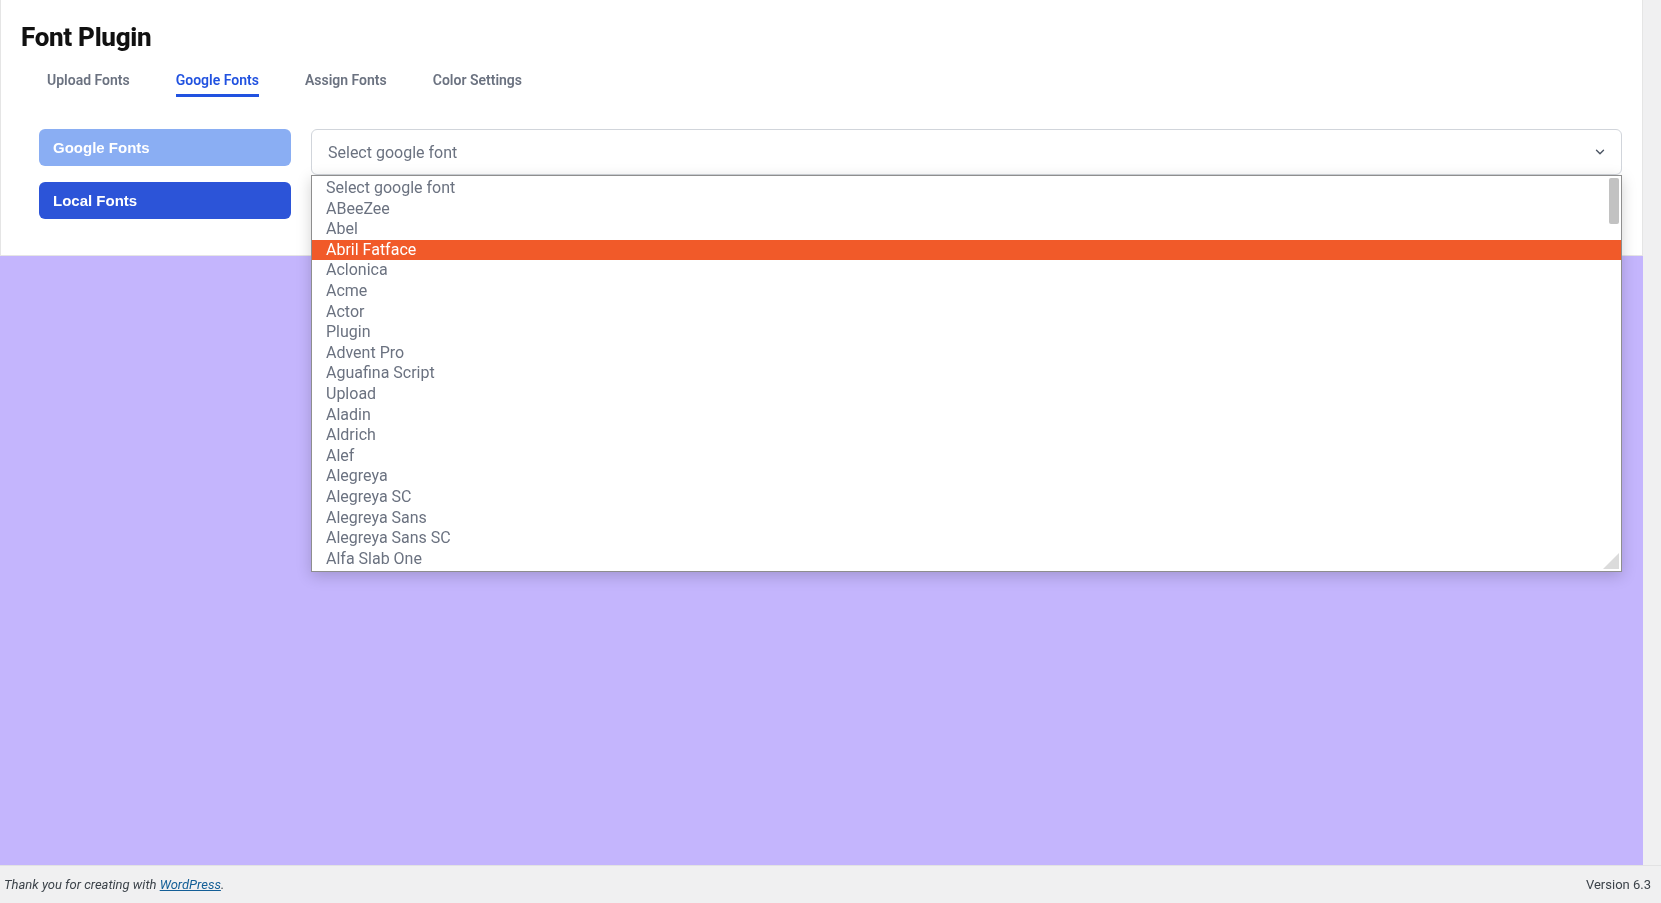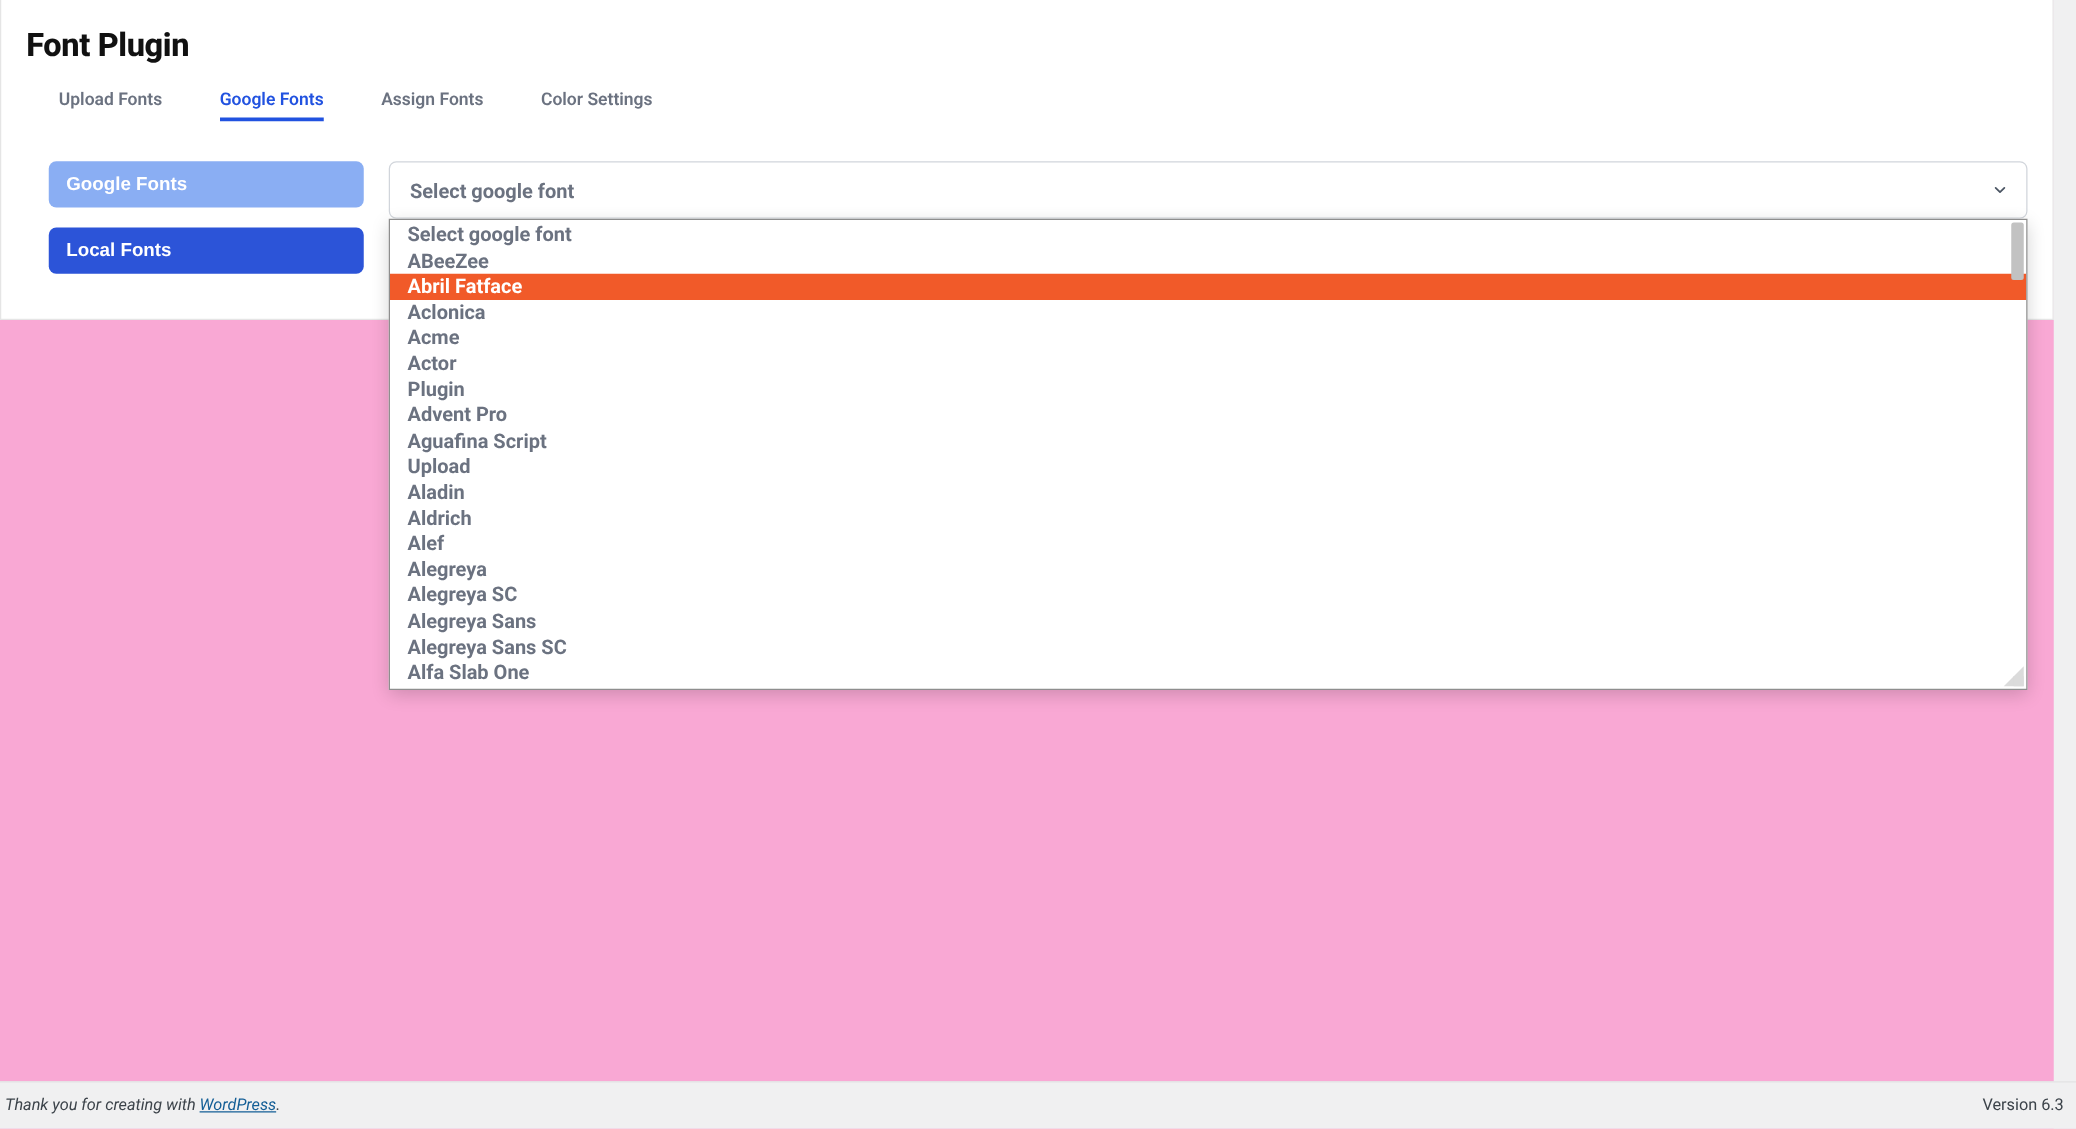--- a/index.html
+++ b/index.html
@@ -5,21 +5,21 @@
   * { box-sizing: border-box; margin: 0; padding: 0; }
   html, body { width: 100%; height: 100%; }
   body {
     font-family: -apple-system, BlinkMacSystemFont, "Segoe UI", Roboto, "Helvetica Neue", Arial, sans-serif;
     background: #f0f0f1;
     color: #222;
     min-height: 903px;
     position: relative;
   }
   .page-wrap {
-    background: #f9a8d4;
+    background: #c4b5fd;
     min-height: 903px;
   }
   .card {
     background: #fff;
     margin: 0 18px 0 0;
     border: 1px solid #e5e5e5;
     border-top: none;
     padding: 14px 20px 36px 20px;
     position: relative;
   }
@@ -71,21 +71,20 @@
     font-weight: 700;
     text-align: left;
     cursor: pointer;
     color: #fff;
   }
   .side-btn.light { background: #8aaef3; }
   .side-btn.dark  { background: #2c54d8; }
   .main {
     flex: 1;
     position: relative;
-    font-weight: bold;
   }
   .select-box {
     position: relative;
     border: 1px solid #d1d5db;
     border-radius: 6px;
     background: #fff;
     height: 46px;
     display: flex;
     align-items: center;
     padding: 0 16px;
@@ -202,20 +201,21 @@
             <svg viewBox="0 0 24 24" fill="none" stroke="#4b5563" stroke-width="2.4" stroke-linecap="round" stroke-linejoin="round">
                 <polyline points="6 9 12 15 18 9"></polyline>
               </svg>
           </span>
         </div>
 
         <div class="dropdown">
           <div class="dropdown-inner" id="dropdown-inner">
               <div class="option">Select google font</div>
               <div class="option">ABeeZee</div>
+              <div class="option">Abel</div>
               <div class="option highlight">Abril Fatface</div>
               <div class="option">Aclonica</div>
               <div class="option">Acme</div>
               <div class="option">Actor</div>
               <div class="option">Plugin</div>
               <div class="option">Advent Pro</div>
               <div class="option">Aguafina Script</div>
               <div class="option">Upload</div>
               <div class="option">Aladin</div>
               <div class="option">Aldrich</div>

